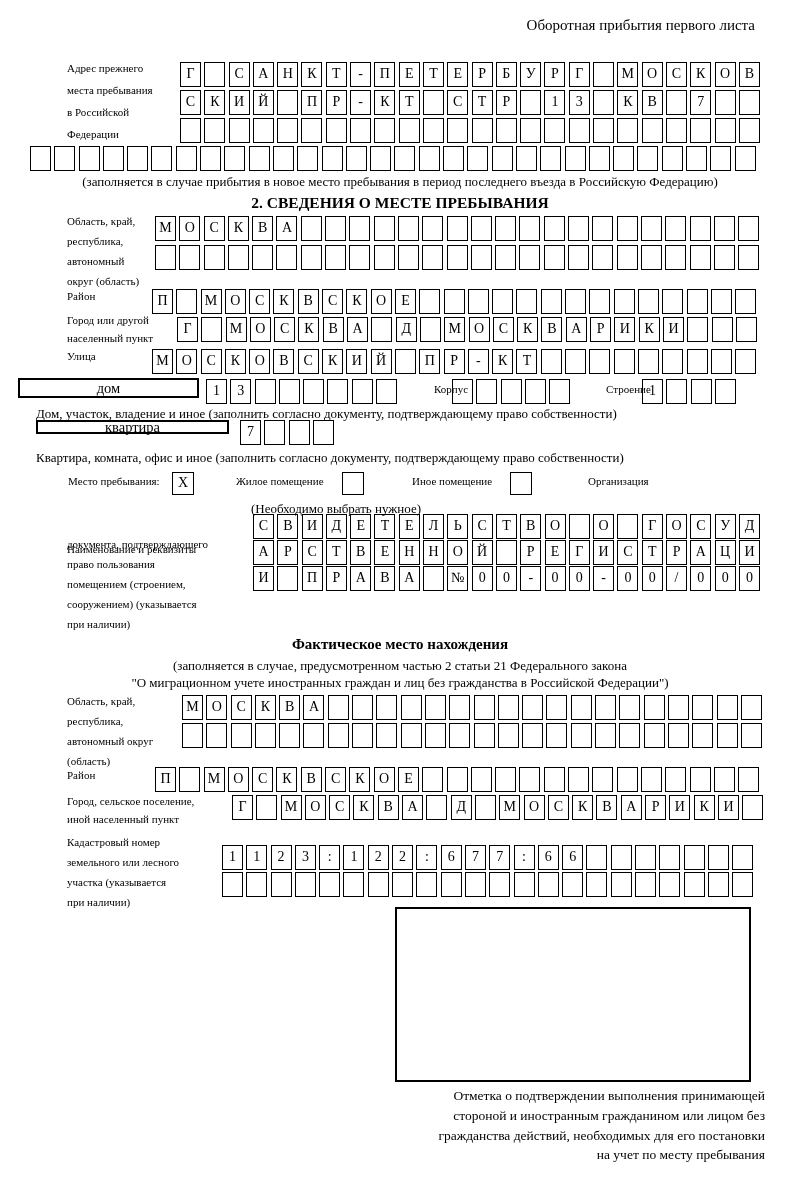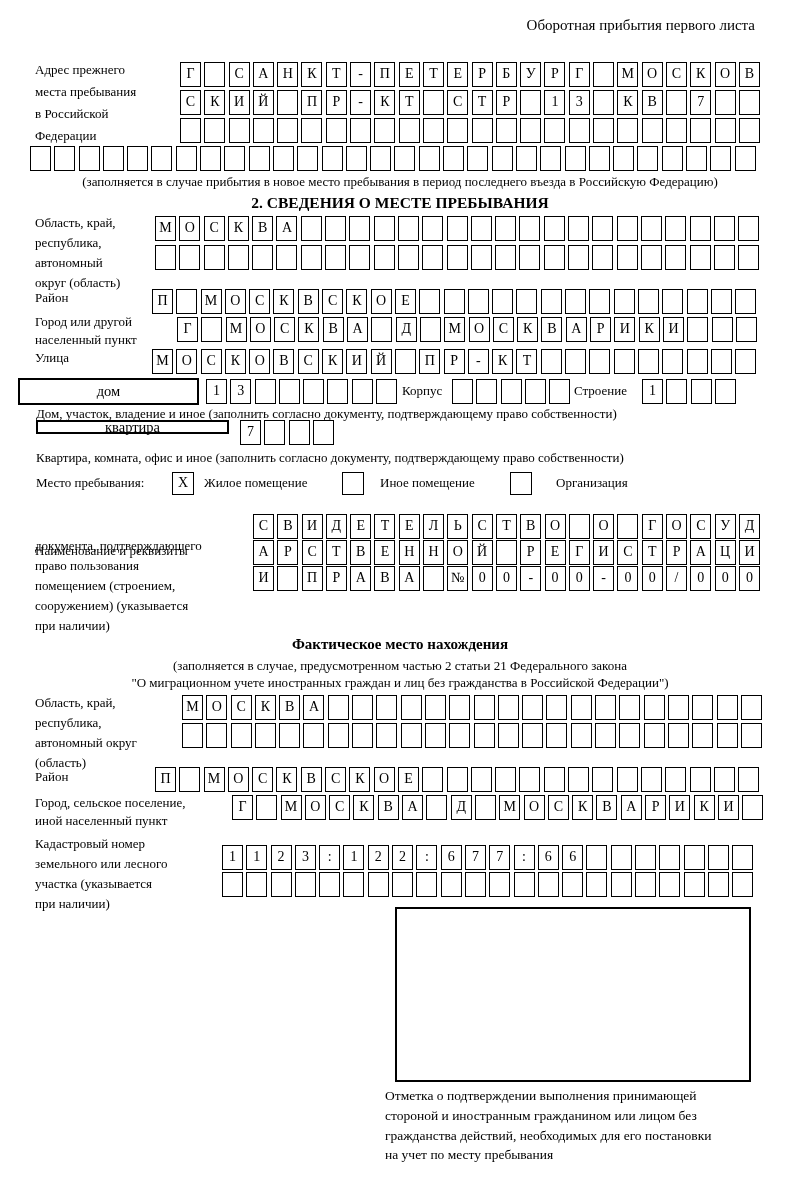--- a/index.html
+++ b/index.html
@@ -1,29 +1,29 @@
 <!DOCTYPE html>
 <html><head>
 <meta charset="utf-8">
 <style>
   html,body{margin:0;padding:0;background:#fff;}
   .page{position:relative;width:800px;height:1180px;background:#fff;color:#000;
         font-family:"Liberation Serif", serif;overflow:hidden;}
   .row{position:absolute;display:flex;gap:3.3px;}
   .cell{flex:0 0 21px;width:21px;height:25px;border:1.6px solid #000;box-sizing:border-box;
         font:14px/22px "Liberation Serif", serif;text-align:center;overflow:hidden;}
-  .lbl{position:absolute;font-size:13px;white-space:nowrap;}
+  .lbl{position:absolute;font-size:11px;white-space:nowrap;margin-left:32px;}
   .note{position:absolute;font-size:13px;white-space:nowrap;}
   .center{left:0;width:800px;text-align:center;}
   .heading{position:absolute;left:0;width:800px;text-align:center;font-weight:bold;font-size:15.5px;}
   .rect{position:absolute;border:2px solid #000;box-sizing:border-box;display:flex;
         align-items:center;justify-content:center;font-size:14.5px;}
   .chk{position:absolute;width:22px;height:23px;border:1.6px solid #000;box-sizing:border-box;
        font:14px/20px "Liberation Serif", serif;text-align:center;}
-  .stampnote{position:absolute;left:385px;top:1086px;width:380px;text-align:left;
+  .stampnote{position:absolute;left:385px;top:1086px;width:380px;text-align:right;
              font-size:13.5px;line-height:19.8px;}
   .toptitle{position:absolute;top:17px;right:45px;font-size:15px;}
 </style>
 </head>
 <body>
 
 <div class="page">
 
   <div class="toptitle">Оборотная прибытия первого листа</div>
 
@@ -286,21 +286,21 @@
       <span class="cell"></span>
       <span class="cell"></span>
       <span class="cell"></span>
       <span class="cell"></span>
       <span class="cell"></span>
       <span class="cell"></span>
       <span class="cell"></span>
       <span class="cell"></span>
     </div>
 
-  <div class="rect" style="left:18px;top:378px;width:181px;height:27px">дом</div>
+  <div class="rect" style="left:18px;top:378px;width:181px;height:20px">дом</div>
   <div class="row" style="left:206px;top:379px">
       <span class="cell">1</span>
       <span class="cell">3</span>
       <span class="cell"></span>
       <span class="cell"></span>
       <span class="cell"></span>
       <span class="cell"></span>
       <span class="cell"></span>
       <span class="cell"></span>
     </div>
@@ -330,20 +330,21 @@
     </div>
   <div class="note" style="left:36px;top:450px">Квартира, комната, офис и иное (заполнить согласно документу, подтверждающему право собственности)</div>
 
   <div class="lbl" style="left:36px;top:475px">Место пребывания:</div>
   <div class="chk" style="left:172px;top:472px">X</div>
   <div class="lbl" style="left:204px;top:475px">Жилое помещение</div>
   <div class="chk" style="left:342px;top:472px"></div>
   <div class="lbl" style="left:380px;top:475px">Иное помещение</div>
   <div class="chk" style="left:510px;top:472px"></div>
   <div class="lbl" style="left:556px;top:475px">Организация</div>
+  <div class="note" style="left:136px;top:501px;width:400px;text-align:center">(Необходимо выбрать нужное)</div>
 
   <div class="lbl" style="left:35px;top:543px">Наименование и реквизиты</div>
   <div class="lbl" style="left:35px;top:538px">документа, подтверждающего</div>
   <div class="lbl" style="left:35px;top:558px">право пользования</div>
   <div class="lbl" style="left:35px;top:578px">помещением (строением,</div>
   <div class="lbl" style="left:35px;top:598px">сооружением) (указывается</div>
   <div class="lbl" style="left:35px;top:618px">при наличии)</div>
   <div class="row" style="left:253px;top:514px">
       <span class="cell">С</span>
       <span class="cell">В</span>

